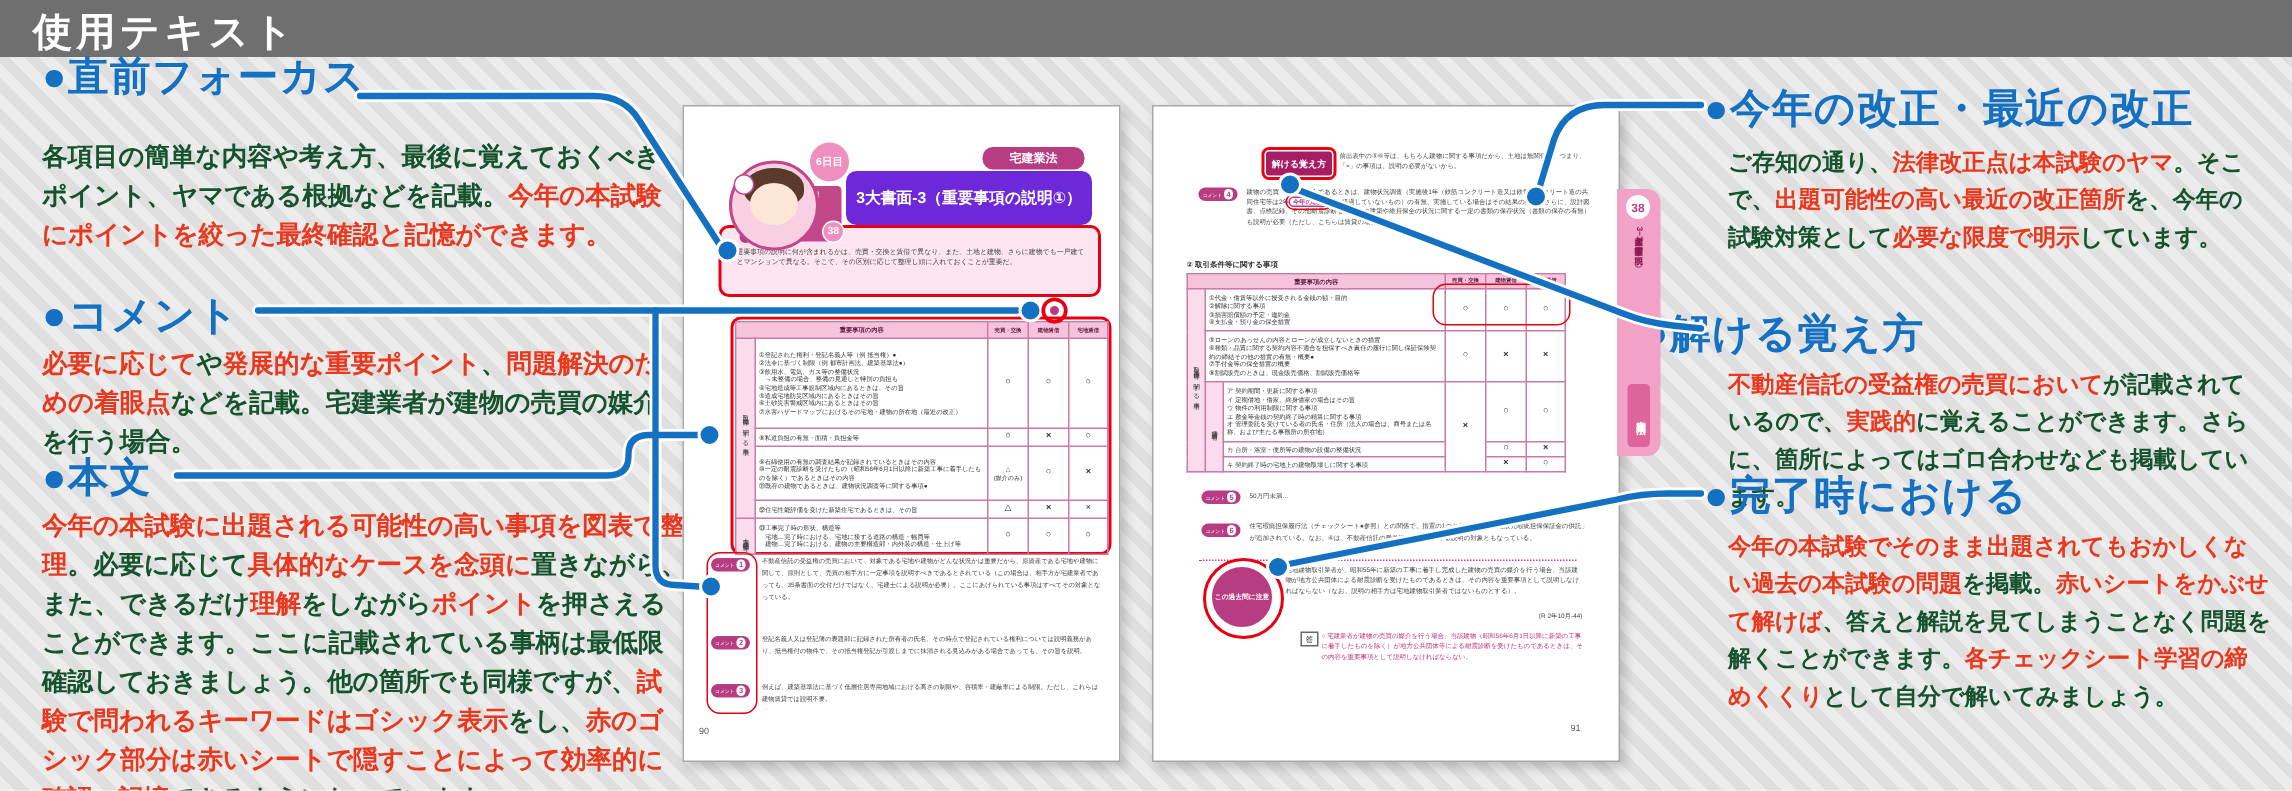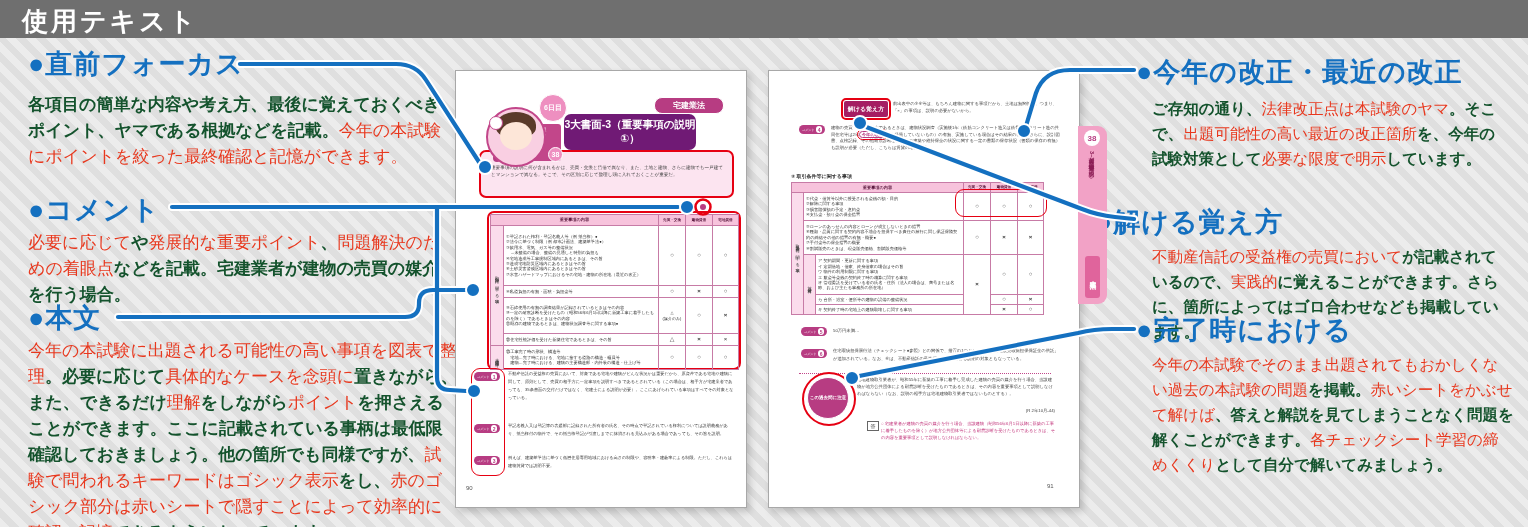--- a/index.html
+++ b/index.html
@@ -6,21 +6,21 @@
   body{width:1528px;height:527px;position:relative;overflow:hidden;
     font-family:"Liberation Sans","DejaVu Sans",sans-serif;
     background:repeating-linear-gradient(45deg,#ececec 0 7px,#dfdfdf 7px 14px);}
   .abs{position:absolute;}
   #banner{left:0;top:0;width:1528px;height:38px;background:#6f6f6f;}
   #banner .t{left:22px;top:4px;color:#fff;font-size:26px;font-weight:bold;letter-spacing:3px;}
   .h-blue{color:#1470c0;font-size:27px;font-weight:bold;letter-spacing:1px;white-space:nowrap;}
   .colbody{color:#3a3a3a;font-weight:600;}
   .b-l{font-size:17px;line-height:26px;}
   .b-r{font-size:15.5px;line-height:25px;}
-  .r{color:#e8381e;font-weight:normal;}
+  .r{color:#e8381e;font-weight:bold;}
   .n{color:#14532d;}
   .page{background:#fff;border:1px solid #a8a8a8;box-shadow:3px 4px 7px rgba(0,0,0,.18);}
   .pre{white-space:pre-line;}
   .mag{color:#b73c82;}
   
   .mini{color:#333;}
   .pill{background:#b73c82;border-radius:5px;color:#fff;display:flex;align-items:center;justify-content:center;gap:1px;}
   .pill .pl{font-size:3.2px;}
   .pill .pn{background:#fff;color:#b73c82;border-radius:50%;width:6.5px;height:6.5px;font-size:5px;font-weight:bold;display:flex;align-items:center;justify-content:center;}
   table.mt{border-collapse:collapse;table-layout:fixed;}
@@ -34,21 +34,21 @@
   .sq{display:inline-block;width:9px;height:9px;border:1px solid #b73c82;background:#fff;margin-left:2px;vertical-align:middle;}
   svg#overlay{left:0;top:0;pointer-events:none;z-index:50;}
 </style>
 </head>
 <body>
 
 <div id="banner" class="abs">
   <div class="abs t">使用テキスト</div>
 </div>
 
-<div class="abs h-blue" style="left:28px;top:46px">●直前フォーカス</div>
+<div class="abs h-blue" style="left:28px;top:33px">●直前フォーカス</div>
 <div class="abs colbody b-l" style="left:28px;top:92px;width:424px">
   <span class="n">各項目の簡単な内容や考え方、最後に覚えておくべきポイント、ヤマである根拠などを記載。</span><span class="r">今年の本試験にポイントを絞った最終確認と記憶ができます。</span>
 </div>
 
 <div class="abs h-blue" style="left:28px;top:192px">●コメント</div>
 <div class="abs colbody b-l" style="left:28px;top:230px;width:424px">
   <span class="r">必要に応じて</span><span class="n">や</span><span class="r">発展的な重要ポイント</span><span class="n">、</span><span class="r">問題解決のための着眼点</span><span class="n">などを記載。宅建業者が建物の売買の媒介を行う場合。</span>
 </div>
 
 <div class="abs h-blue" style="left:28px;top:300px">●本文</div>
@@ -76,21 +76,21 @@
   <div class="abs" style="left:30px;top:36px;width:56px;height:56px;border-radius:50%;background:#f9cfe2;border:2px solid #c2468a;z-index:3">
     <div class="abs" style="left:8px;top:3px;width:40px;height:26px;border-radius:50% 50% 40% 40%;background:#5a3a2a"></div>
     <div class="abs" style="left:12px;top:13px;width:32px;height:28px;border-radius:50%;background:#fde6d8"></div>
     <div class="abs" style="left:1px;top:7px;width:12px;height:12px;border-radius:50%;background:#fff;border:1px solid #c2468a"></div>
   </div>
   <div class="abs" style="left:83px;top:23px;width:26px;height:26px;border-radius:50%;background:#ee8fc0;border:1.5px solid #fff;color:#fff;font-size:7px;font-weight:bold;display:flex;align-items:center;justify-content:center;z-index:4">6日目</div>
   <div class="abs pre" style="left:68px;top:53px;width:37px;height:37px;background:#c2468a;border-radius:3px;color:#fff;font-size:4.6px;line-height:1.4;padding:3px 0 0 4px;box-sizing:border-box;z-index:2">出題予想
 チェック
 シート</div>
   <div class="abs" style="left:92px;top:76px;width:13px;height:13px;border-radius:50%;background:#ee8fc0;border:1px solid #fff;color:#fff;font-size:7px;font-weight:bold;display:flex;align-items:center;justify-content:center;z-index:3">38</div>
-  <div class="abs" style="left:108px;top:43px;width:132px;height:36px;background:#701a75;border-radius:7px;color:#fff;font-size:10.5px;font-weight:bold;display:flex;align-items:center;justify-content:center;text-align:center">3大書面-3（重要事項の説明①）</div>
+  <div class="abs" style="left:108px;top:43px;width:164px;height:36px;background:#6d28d9;border-radius:7px;color:#fff;font-size:10.5px;font-weight:bold;display:flex;align-items:center;justify-content:center;text-align:center">3大書面-3（重要事項の説明①）</div>
   <div class="abs" style="left:198px;top:26px;width:68px;height:15px;background:#b73c82;border:1px solid #fff;border-radius:8px;color:#fff;font-size:8px;font-weight:bold;display:flex;align-items:center;justify-content:center">宅建業法</div>
   <div class="abs" style="left:210px;top:81px"><span class="mag" style="font-size:11px">✎</span><span class="sq"></span><span class="sq"></span><span class="sq"></span></div>
 
   <div class="abs redbox" style="left:23px;top:79px;width:255px;height:48px;background:#fce4f0;box-sizing:border-box">
     <div class="abs" style="left:12px;top:1px;display:flex;align-items:center;gap:2px">
       <span style="width:8px;height:8px;border-radius:50%;background:#b73c82;display:inline-block"></span>
       <span class="mag" style="font-size:6.5px;font-weight:bold">直前フォーカス</span>
     </div>
     <div class="abs" style="left:10px;top:12px;width:236px;font-size:4.6px;line-height:1.6;color:#444">重要事項の説明に何が含まれるかは、売買・交換と賃借で異なり、また、土地と建物、さらに建物でも一戸建てとマンションで異なる。そこで、その区別に応じて整理し頭に入れておくことが重要だ。</div>
   </div>

